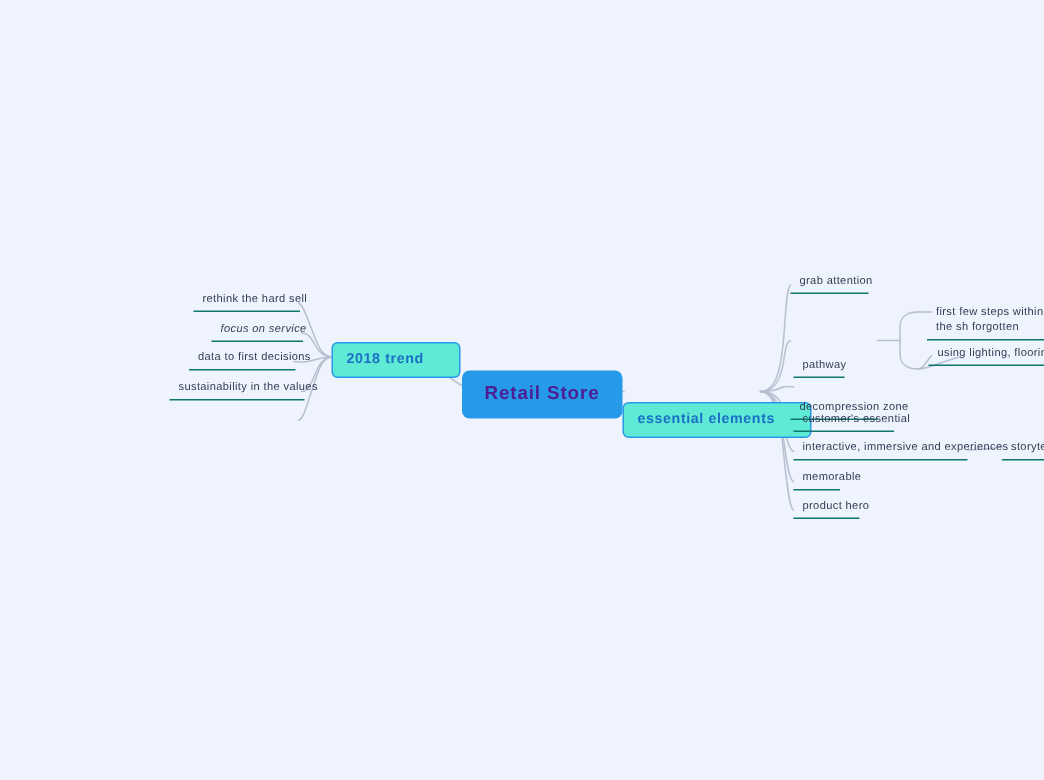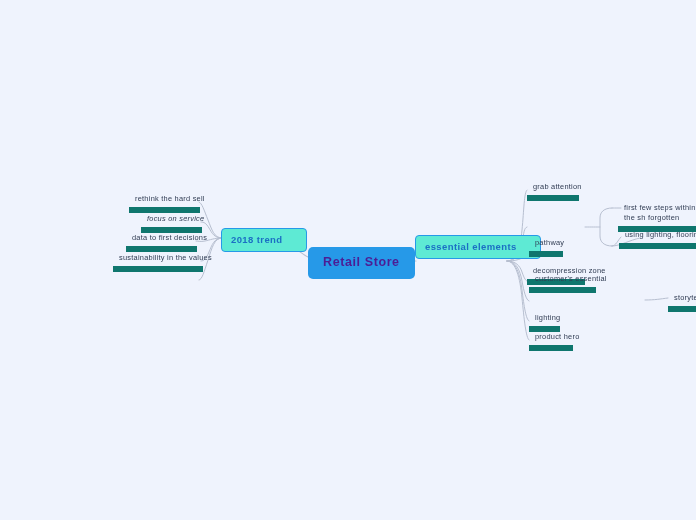--- a/index.html
+++ b/index.html
@@ -62,21 +62,21 @@
     line-height: 1;
   }
 
   
   .node-leaf {
     color: #2f3b52;
     font-size: 7.4px;
     letter-spacing: 0.25px;
     line-height: 1.35;
     padding: 2px 6px 3px 6px;
-    border-bottom: 6px solid #0f766e;
+    border-bottom: 1px solid #0f766e;
   }
   .node-leaf.align-right {
   }
   .node-leaf.align-left {
     text-align: left;
   }
   .leaf-multiline {
     white-space: normal;
     width: 86px;
   }
@@ -119,21 +119,21 @@
   </svg>
 
   <div class="node node-root" style="left:308px; top:247px;">
     <span>Retail Store</span>
   </div>
 
   <div class="node node-branch" style="left:221px; top:228px;">
     <span>2018 trend</span>
   </div>
 
-  <div class="node node-branch" style="left:415px; top:235px;">
+  <div class="node node-branch" style="left:415px; top:268px;">
     <span>essential elements</span>
   </div>
 
   <div class="node node-leaf align-right" style="left:129px; top:192px; width:71px;">
     <span>rethink the hard sell</span>
   </div>
   <div class="node node-leaf align-right" style="left:141px; top:212px; width:61px;font-style:italic;">
     <span>focus on service</span>
   </div>
   <div class="node node-leaf align-right" style="left:126px; top:231px; width:71px;">
@@ -148,22 +148,25 @@
   </div>
   <div class="node node-leaf align-left" style="left:527px; top:217px; width:58px;margin-top:47px;">
     <span>decompression zone</span>
   </div>
   <div class="node node-leaf align-left" style="left:529px; top:236px; width:34px;">
     <span>pathway</span>
   </div>
   <div class="node node-leaf align-left" style="left:529px; top:272px; width:67px;">
     <span>customer's essential</span>
   </div>
+  <div class="node node-leaf align-left" style="left:529px; top:291px; width:116px;">
+    <span>interactive, immersive and experiences</span>
+  </div>
   <div class="node node-leaf align-left" style="left:529px; top:311px; width:31px;">
-    <span>lighting</span>
+    <span>memorable</span>
   </div>
   <div class="node node-leaf align-left" style="left:529px; top:330px; width:44px;">
     <span>product hero</span>
   </div>
 
   <div class="node node-leaf align-left leaf-multiline" style="left:618px; top:201px;">
     <span>first few steps within the sh
 forgotten</span>
   </div>
   <div class="node node-leaf align-left" style="left:619px; top:228px; width:80px;">

